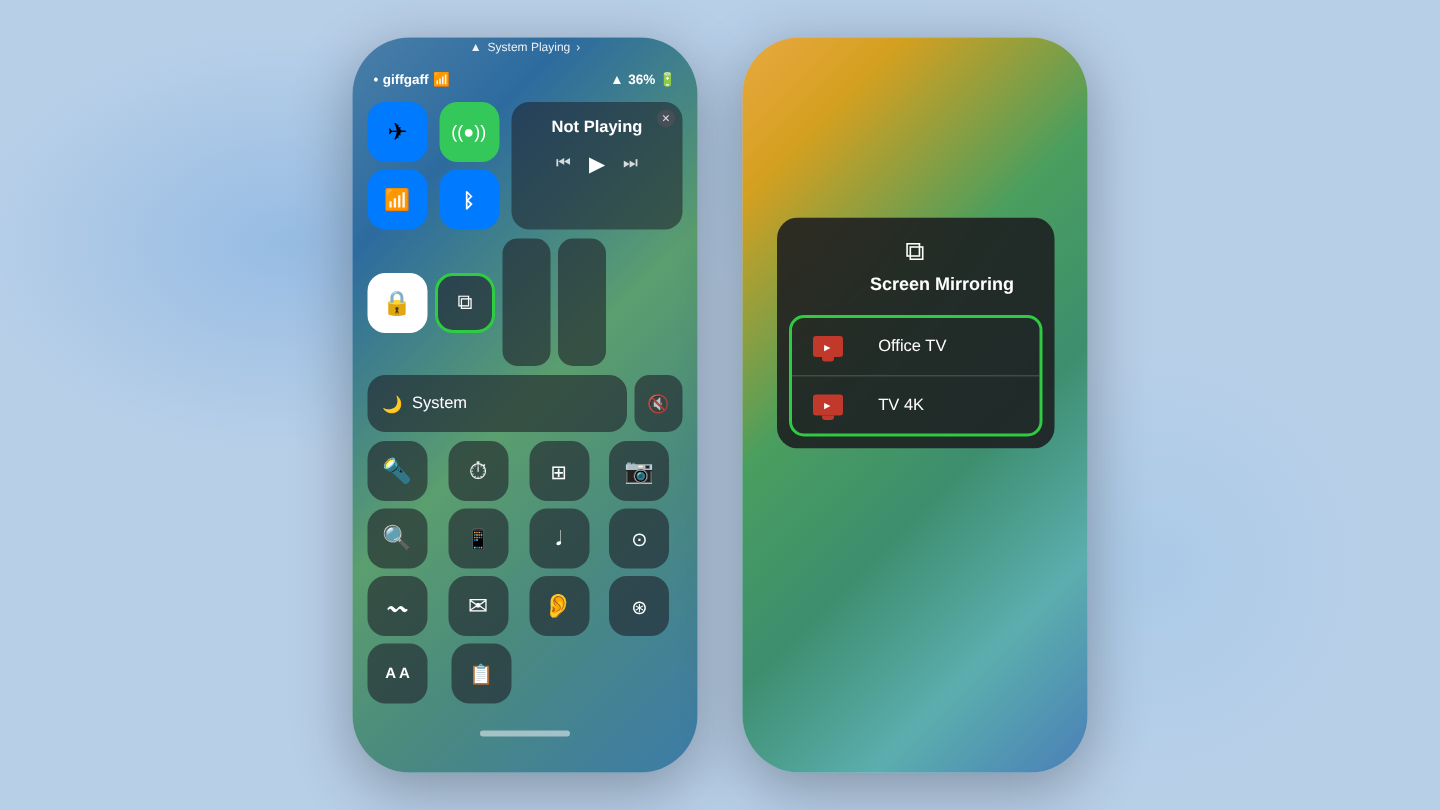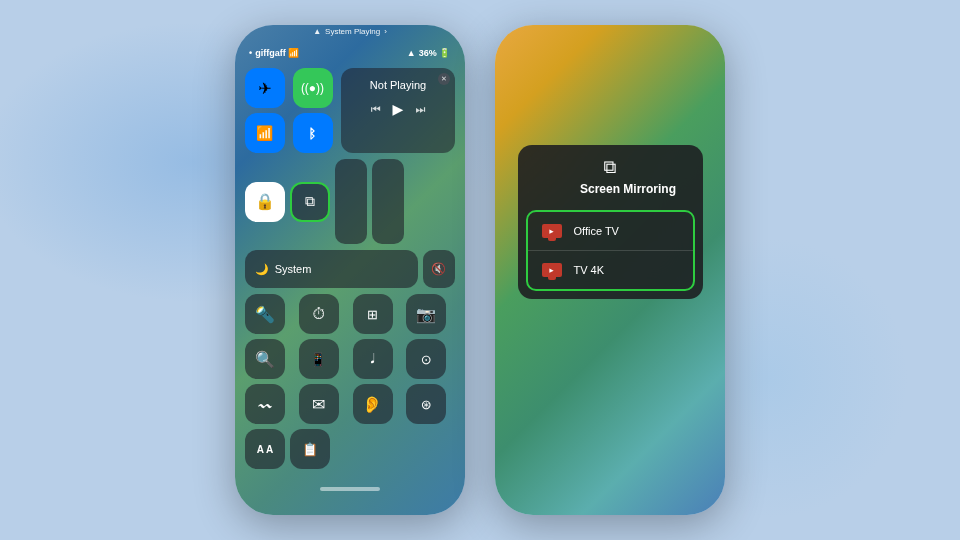--- a/index.html
+++ b/index.html
@@ -139,21 +139,21 @@
       border-radius: 50%;
       display: flex;
       align-items: center;
       justify-content: center;
       font-size: 7px;
       color: rgba(255,255,255,0.8);
     }
 
     .now-playing-title {
       font-size: 11px;
-      font-weight: 400;
+      font-weight: 700;
       color: white;
       margin-top: 4px;
       text-align: center;
     }
 
     .now-playing-controls {
       display: flex;
       justify-content: center;
       align-items: center;
       gap: 12px;
@@ -259,21 +259,21 @@
       align-items: center;
       justify-content: center;
       font-size: 16px;
       color: white;
       cursor: pointer;
     }
 
     
     .bottom-row {
       display: flex;
-      gap: 5px;
+      gap: 16px;
       margin-bottom: 8px;
     }
 
     .home-indicator {
       width: 60px;
       height: 4px;
       background: rgba(255,255,255,0.5);
       border-radius: 2px;
       margin: 4px auto 0;
     }
@@ -317,21 +317,21 @@
     .popup-title {
       font-size: 12px;
       font-weight: 600;
       color: white;
       margin-left: 36px;
     }
 
     .popup-item {
       display: flex;
       align-items: center;
-      gap: 12px;
+      gap: 24px;
       padding: 10px 12px;
       cursor: pointer;
       border: 2px solid transparent;
     }
 
     .popup-items-wrapper {
       border: 2.5px solid #2ECC40;
       border-radius: 10px;
       margin: 6px 8px 8px;
       overflow: hidden;

